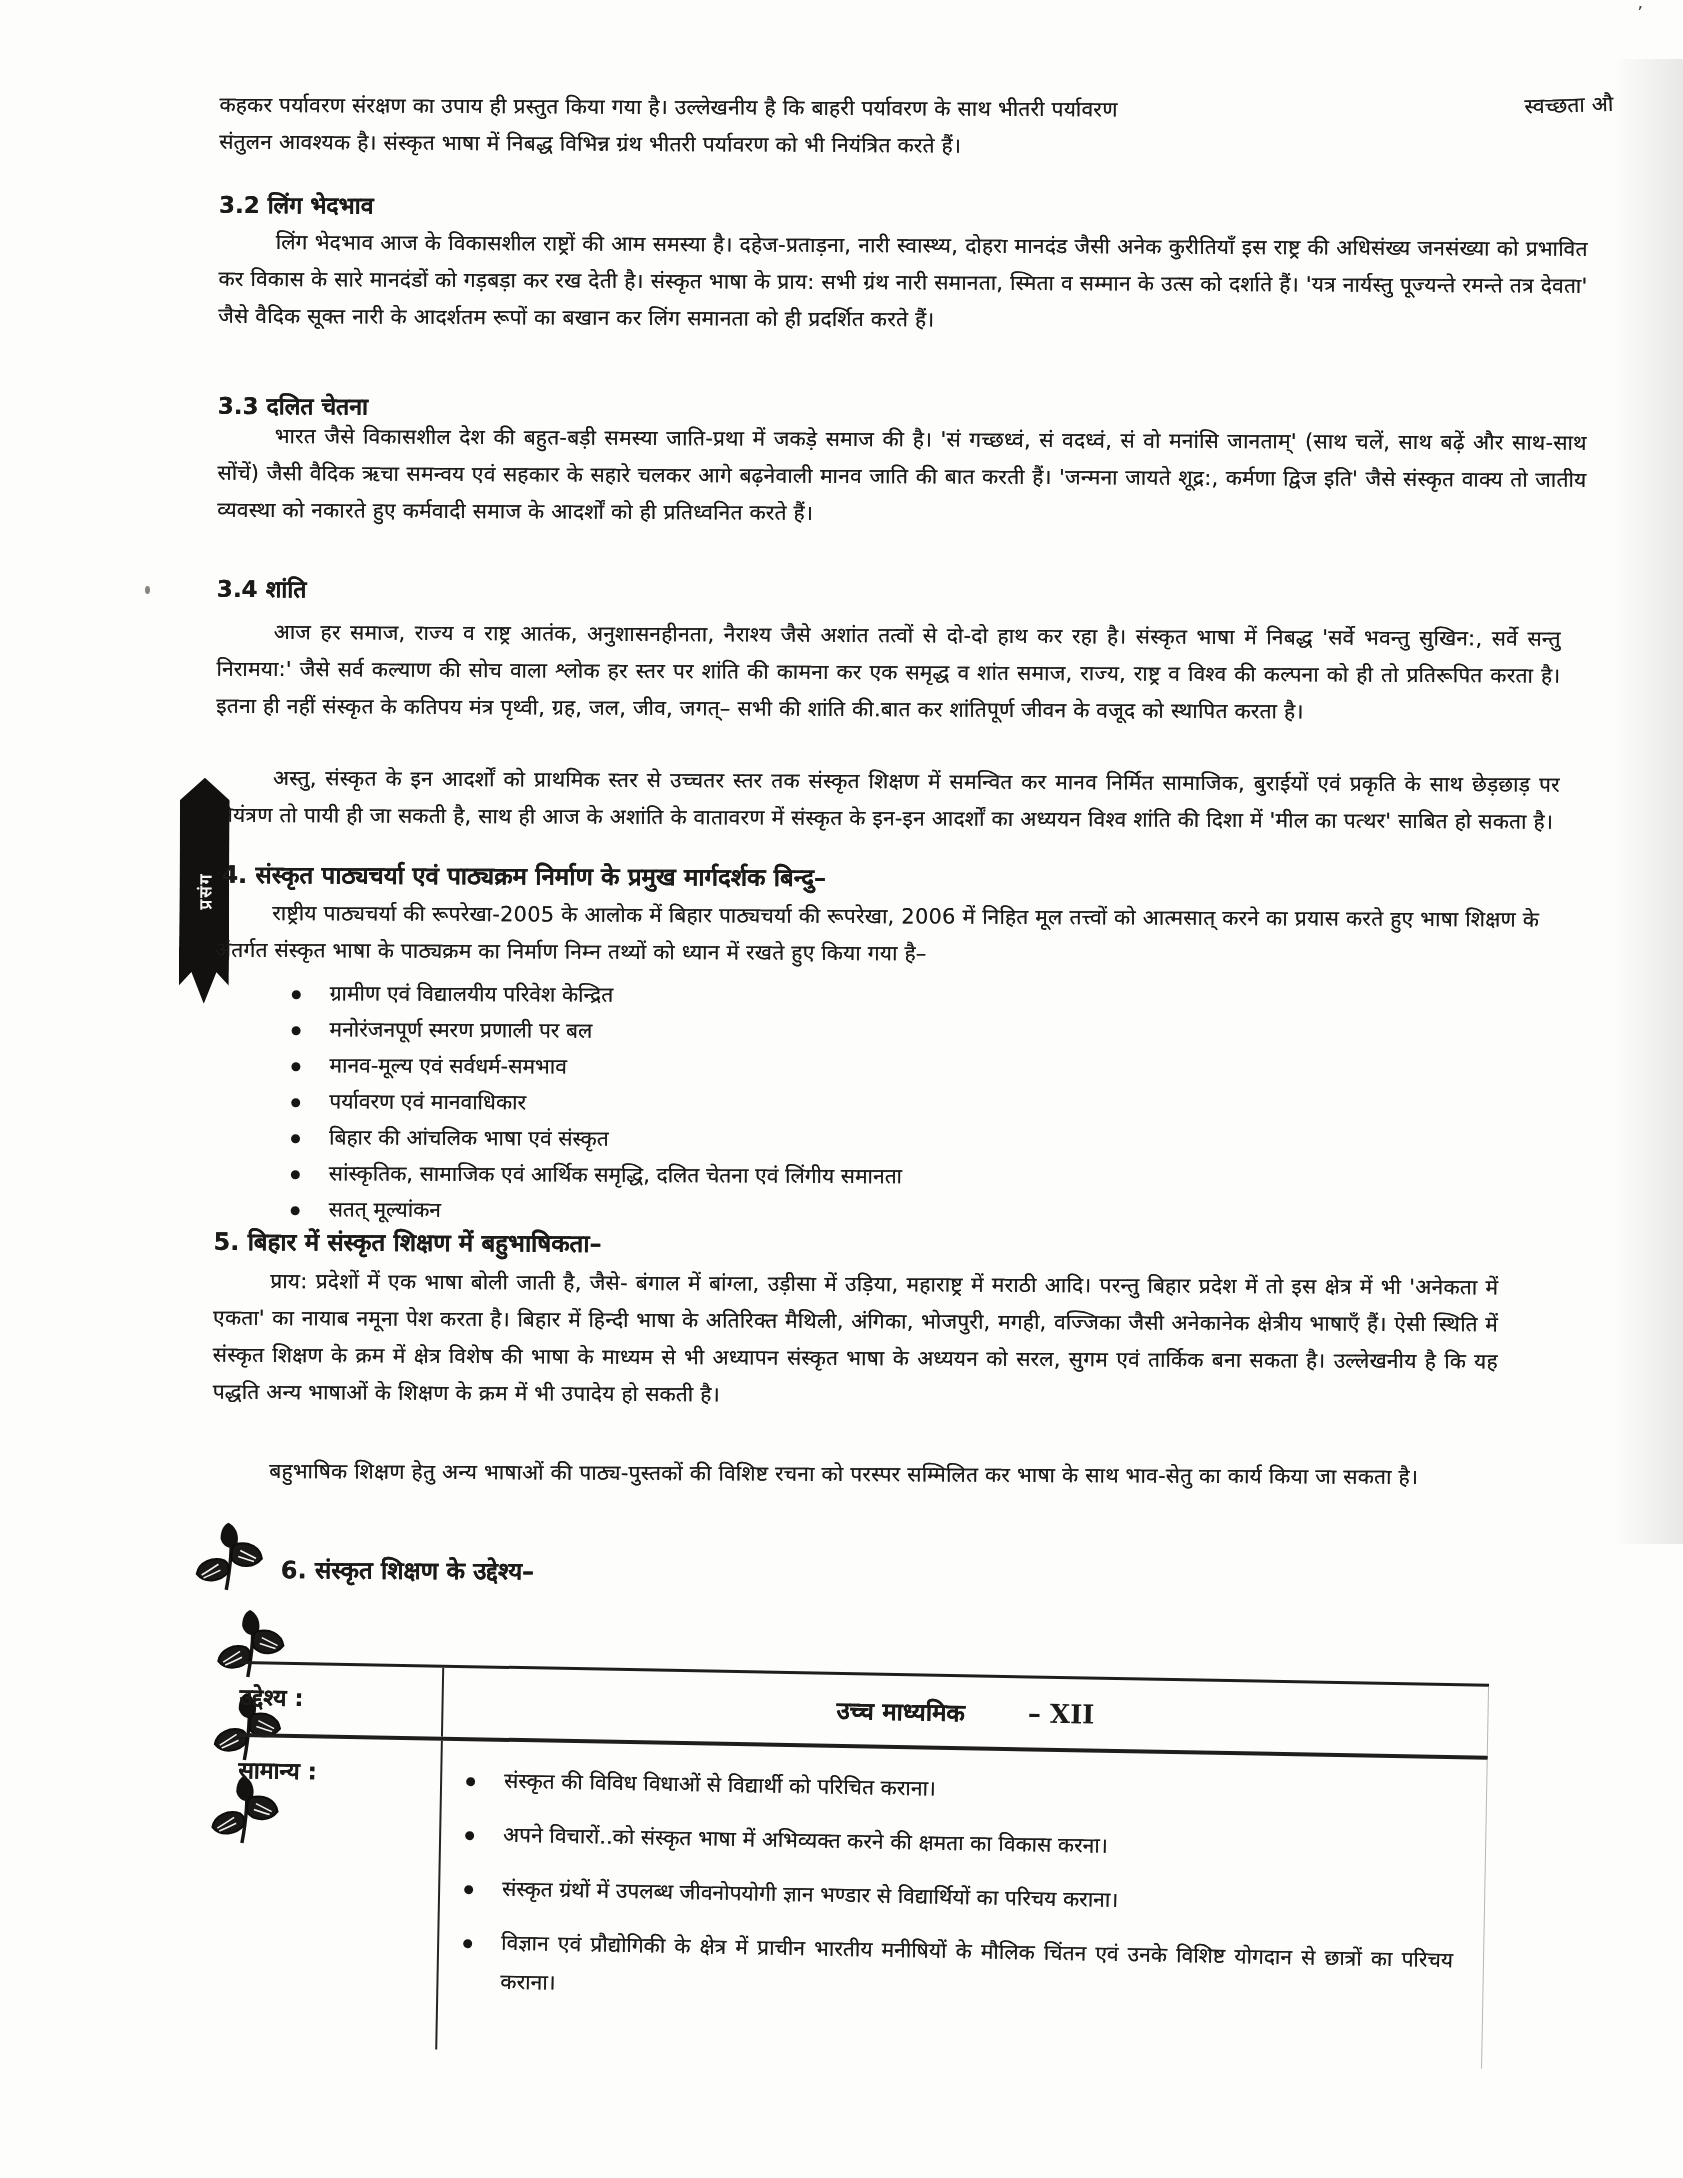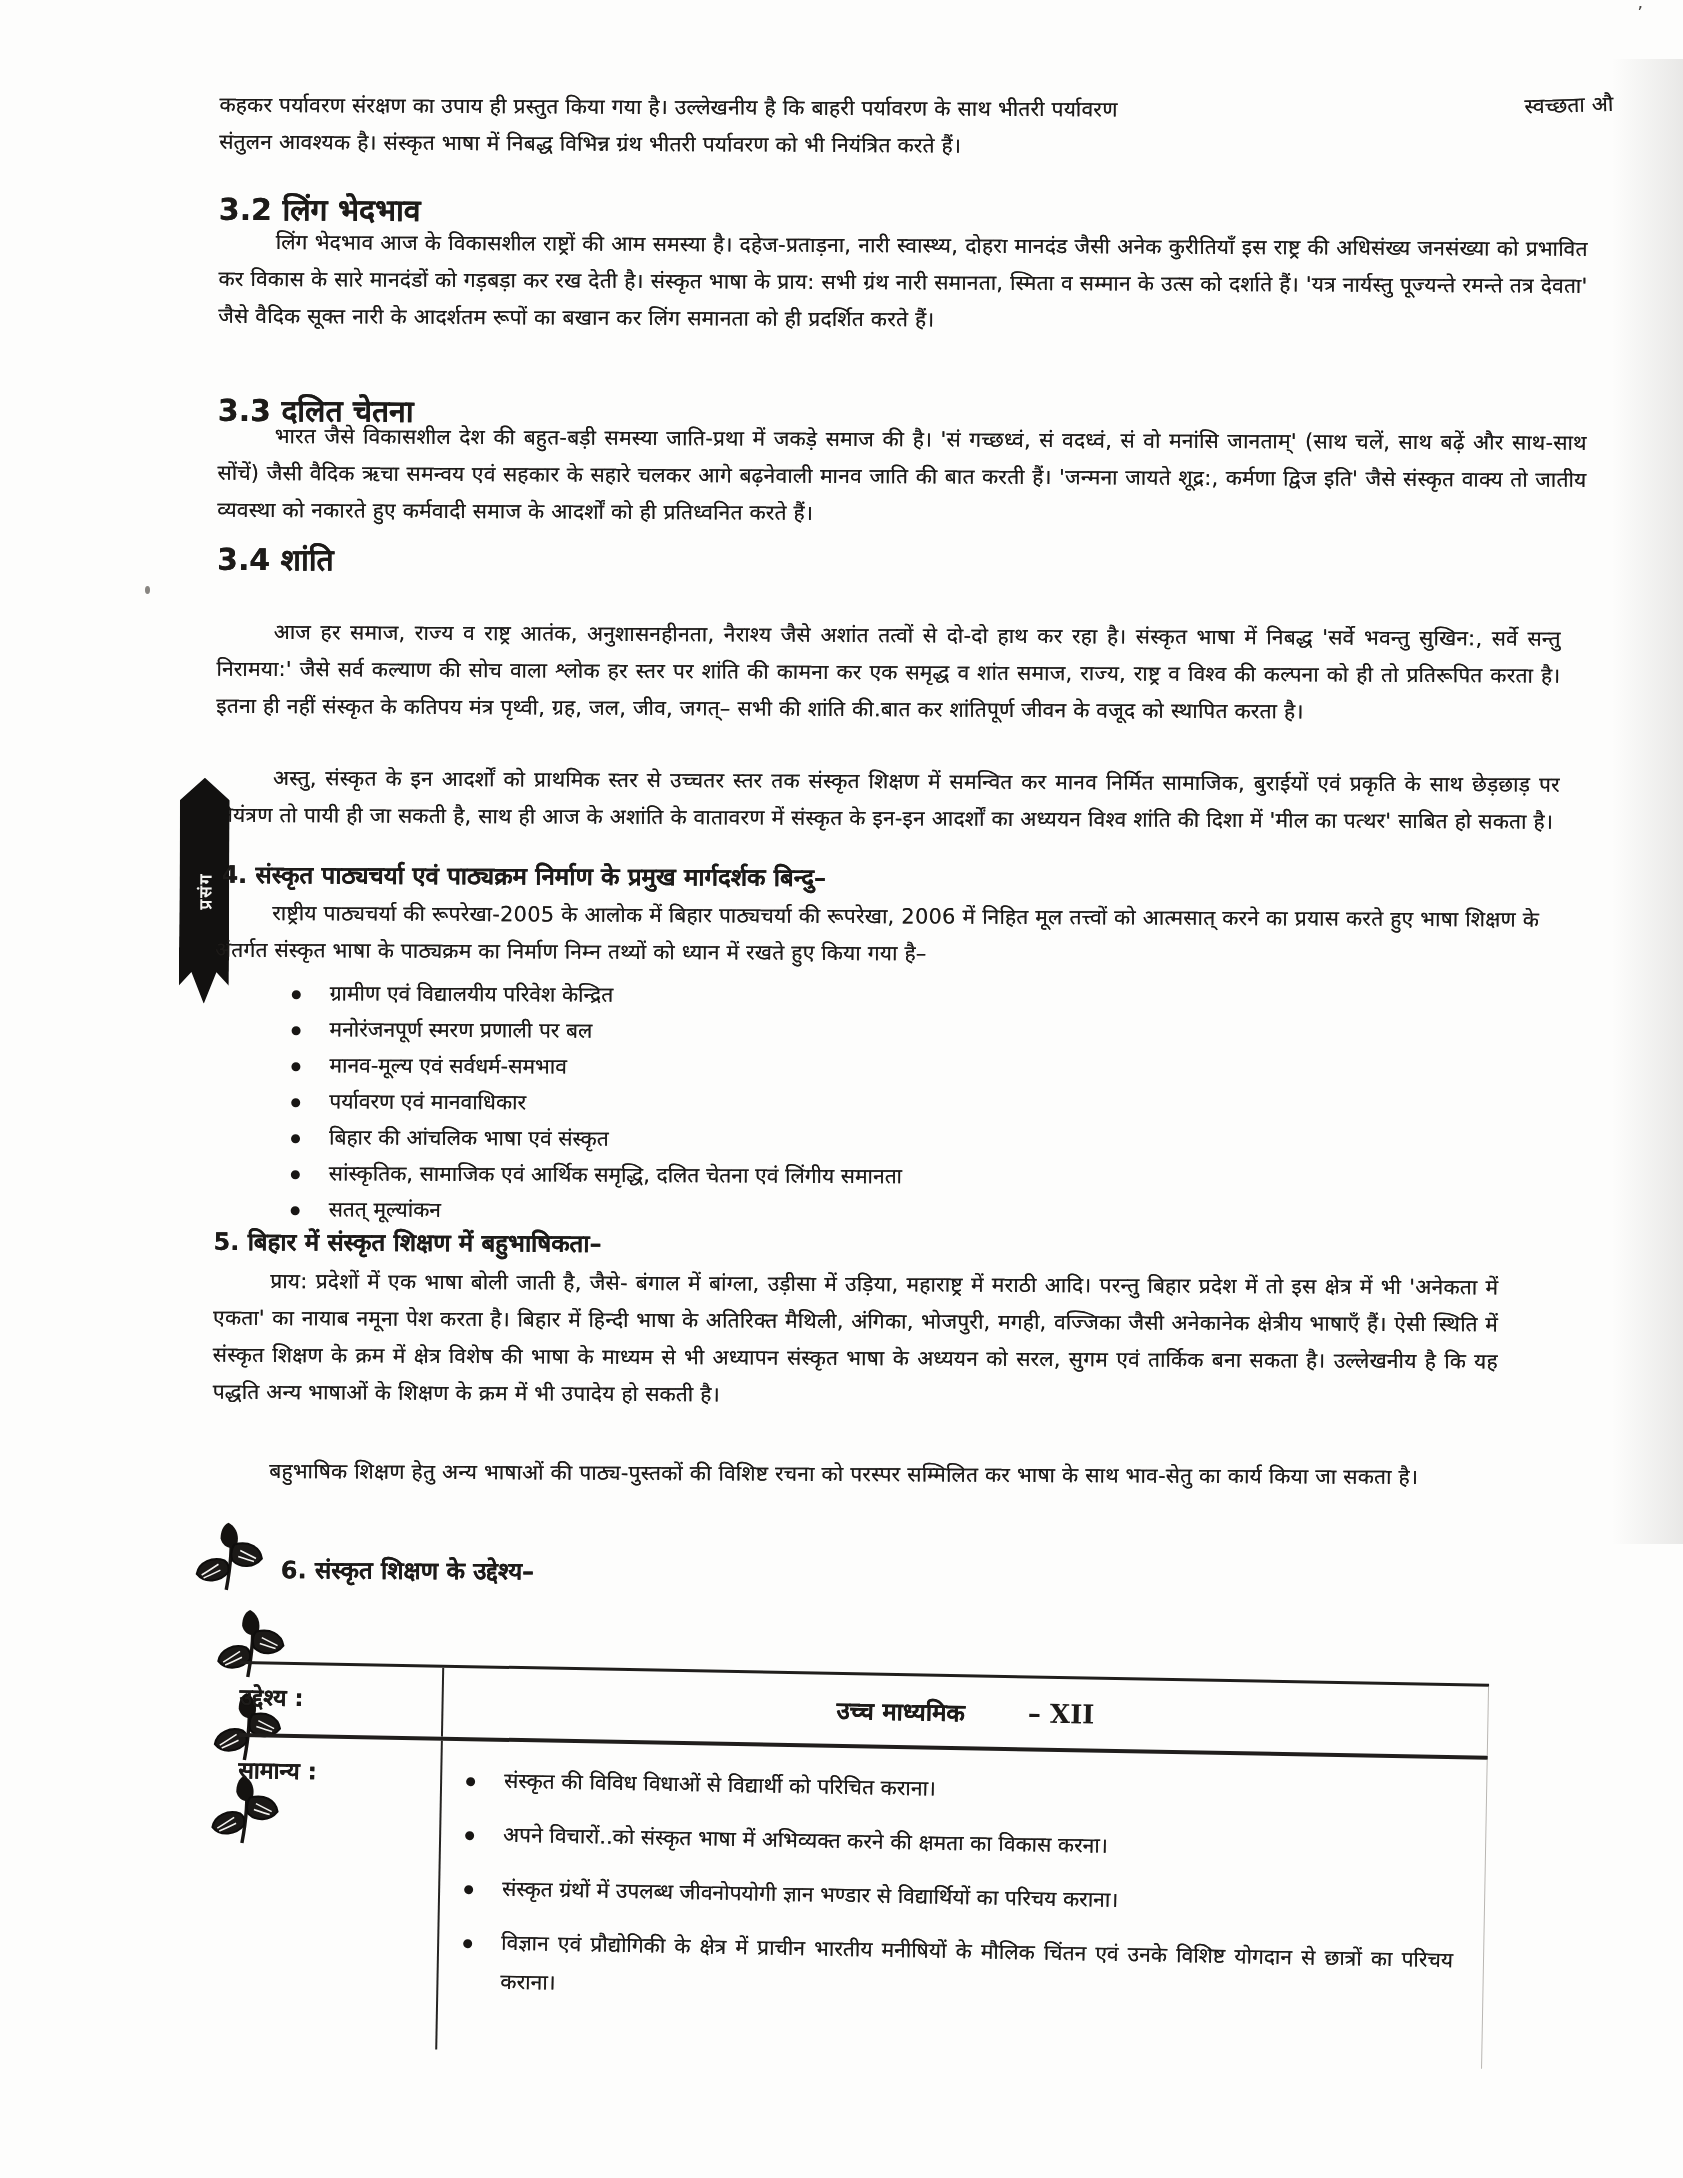--- a/index.html
+++ b/index.html
@@ -8,21 +8,21 @@
     background:#ffffff;
     font-family:"DejaVu Sans","Liberation Sans",sans-serif;
     color:#1d1b19;
   }
   .page{position:absolute;inset:0;background:#fdfdfc;}
   .sheet{position:absolute;inset:0;transform:rotate(0.3deg);transform-origin:257px 0;}
   .blk{position:absolute;left:220px;right:69px;font-size:21px;line-height:37px;
        text-align:justify;letter-spacing:0.2px;
        text-shadow:0 0 0.5px rgba(20,18,16,0.75);}
   .indent{text-indent:57px;}
-  h2.sec{position:absolute;left:220px;margin:0;font-size:30px;font-weight:700;
+  h2.sec{position:absolute;left:220px;margin:0;font-size:23px;font-weight:700;
        text-shadow:0 0 0.6px rgba(0,0,0,0.8);}
   h2.num{font-size:24px;}
   .introline{display:flex;}
   .introline .tail{margin-left:auto;padding-left:40px;white-space:nowrap;transform:translateY(-6px) rotate(-2deg);}
   
   .bullets{list-style:none;margin:0;padding:0;}
   .bullets li{position:relative;padding-left:46px;margin:0 0 1px 0;line-height:35px;font-size:21px;
        text-shadow:0 0 0.5px rgba(20,18,16,0.75);}
   .bullets li .dot{position:absolute;left:8px;top:14px;width:9px;height:9px;border-radius:50%;background:#181614;}
   
@@ -85,21 +85,21 @@
       </div>
       <div>संतुलन आवश्यक है। संस्कृत भाषा में निबद्ध विभिन्न ग्रंथ भीतरी पर्यावरण को भी नियंत्रित करते हैं।</div>
     </div>
 
     <h2 class="sec" style="top:188px;">3.2 लिंग भेदभाव</h2>
     <p class="blk indent" style="top:224px;right:94px;margin:0;">लिंग भेदभाव आज के विकासशील राष्ट्रों की आम समस्या है। दहेज-प्रताड़ना, नारी स्वास्थ्य, दोहरा मानदंड जैसी अनेक कुरीतियाँ इस राष्ट्र की अधिसंख्य जनसंख्या को प्रभावित कर विकास के सारे मानदंडों को गड़बड़ा कर रख देती है। संस्कृत भाषा के प्राय: सभी ग्रंथ नारी समानता, स्मिता व सम्मान के उत्स को दर्शाते हैं। 'यत्र नार्यस्तु पूज्यन्ते रमन्ते तत्र देवता' जैसे वैदिक सूक्त नारी के आदर्शतम रूपों का बखान कर लिंग समानता को ही प्रदर्शित करते हैं।</p>
 
     <h2 class="sec" style="top:389px;">3.3 दलित चेतना</h2>
     <p class="blk indent" style="top:418px;right:94px;margin:0;">भारत जैसे विकासशील देश की बहुत-बड़ी समस्या जाति-प्रथा में जकड़े समाज की है। 'सं गच्छध्वं, सं वदध्वं, सं वो मनांसि जानताम्' (साथ चलें, साथ बढ़ें और साथ-साथ सोंचें) जैसी वैदिक ऋचा समन्वय एवं सहकार के सहारे चलकर आगे बढ़नेवाली मानव जाति की बात करती हैं। 'जन्मना जायते शूद्र:, कर्मणा द्विज इति' जैसे संस्कृत वाक्य तो जातीय व्यवस्था को नकारते हुए कर्मवादी समाज के आदर्शों को ही प्रतिध्वनित करते हैं।</p>
 
-    <h2 class="sec" style="top:538px;">3.4 शांति</h2>
+    <h2 class="sec" style="top:572px;">3.4 शांति</h2>
     <p class="blk indent" style="top:614px;right:119px;margin:0;">आज हर समाज, राज्य व राष्ट्र आतंक, अनुशासनहीनता, नैराश्य जैसे अशांत तत्वों से दो-दो हाथ कर रहा है। संस्कृत भाषा में निबद्ध 'सर्वे भवन्तु सुखिन:, सर्वे सन्तु निरामया:' जैसे सर्व कल्याण की सोच वाला श्लोक हर स्तर पर शांति की कामना कर एक समृद्ध व शांत समाज, राज्य, राष्ट्र व विश्व की कल्पना को ही तो प्रतिरूपित करता है। इतना ही नहीं संस्कृत के कतिपय मंत्र पृथ्वी, ग्रह, जल, जीव, जगत्– सभी की शांति की.बात कर शांतिपूर्ण जीवन के वजूद को स्थापित करता है।</p>
     <p class="blk indent" style="top:760px;right:119px;margin:0;">अस्तु, संस्कृत के इन आदर्शों को प्राथमिक स्तर से उच्चतर स्तर तक संस्कृत शिक्षण में समन्वित कर मानव निर्मित सामाजिक, बुराईयों एवं प्रकृति के साथ छेड़छाड़ पर नियंत्रण तो पायी ही जा सकती है, साथ ही आज के अशांति के वातावरण में संस्कृत के इन-इन आदर्शों का अध्ययन विश्व शांति की दिशा में 'मील का पत्थर' साबित हो सकता है।</p>
 
     <div class="ribbon">
       <span>प्रसंग</span>
     </div>
 
     <h2 class="sec num" style="top:857px;left:226px;">4. संस्कृत पाठ्यचर्या एवं पाठ्यक्रम निर्माण के प्रमुख मार्गदर्शक बिन्दु–</h2>
     <p class="blk indent" style="top:895px;right:139px;margin:0;">राष्ट्रीय पाठ्यचर्या की रूपरेखा-2005 के आलोक में बिहार पाठ्यचर्या की रूपरेखा, 2006 में निहित मूल तत्त्वों को आत्मसात् करने का प्रयास करते हुए भाषा शिक्षण के अंतर्गत संस्कृत भाषा के पाठ्यक्रम का निर्माण निम्न तथ्यों को ध्यान में रखते हुए किया गया है–</p>
 

